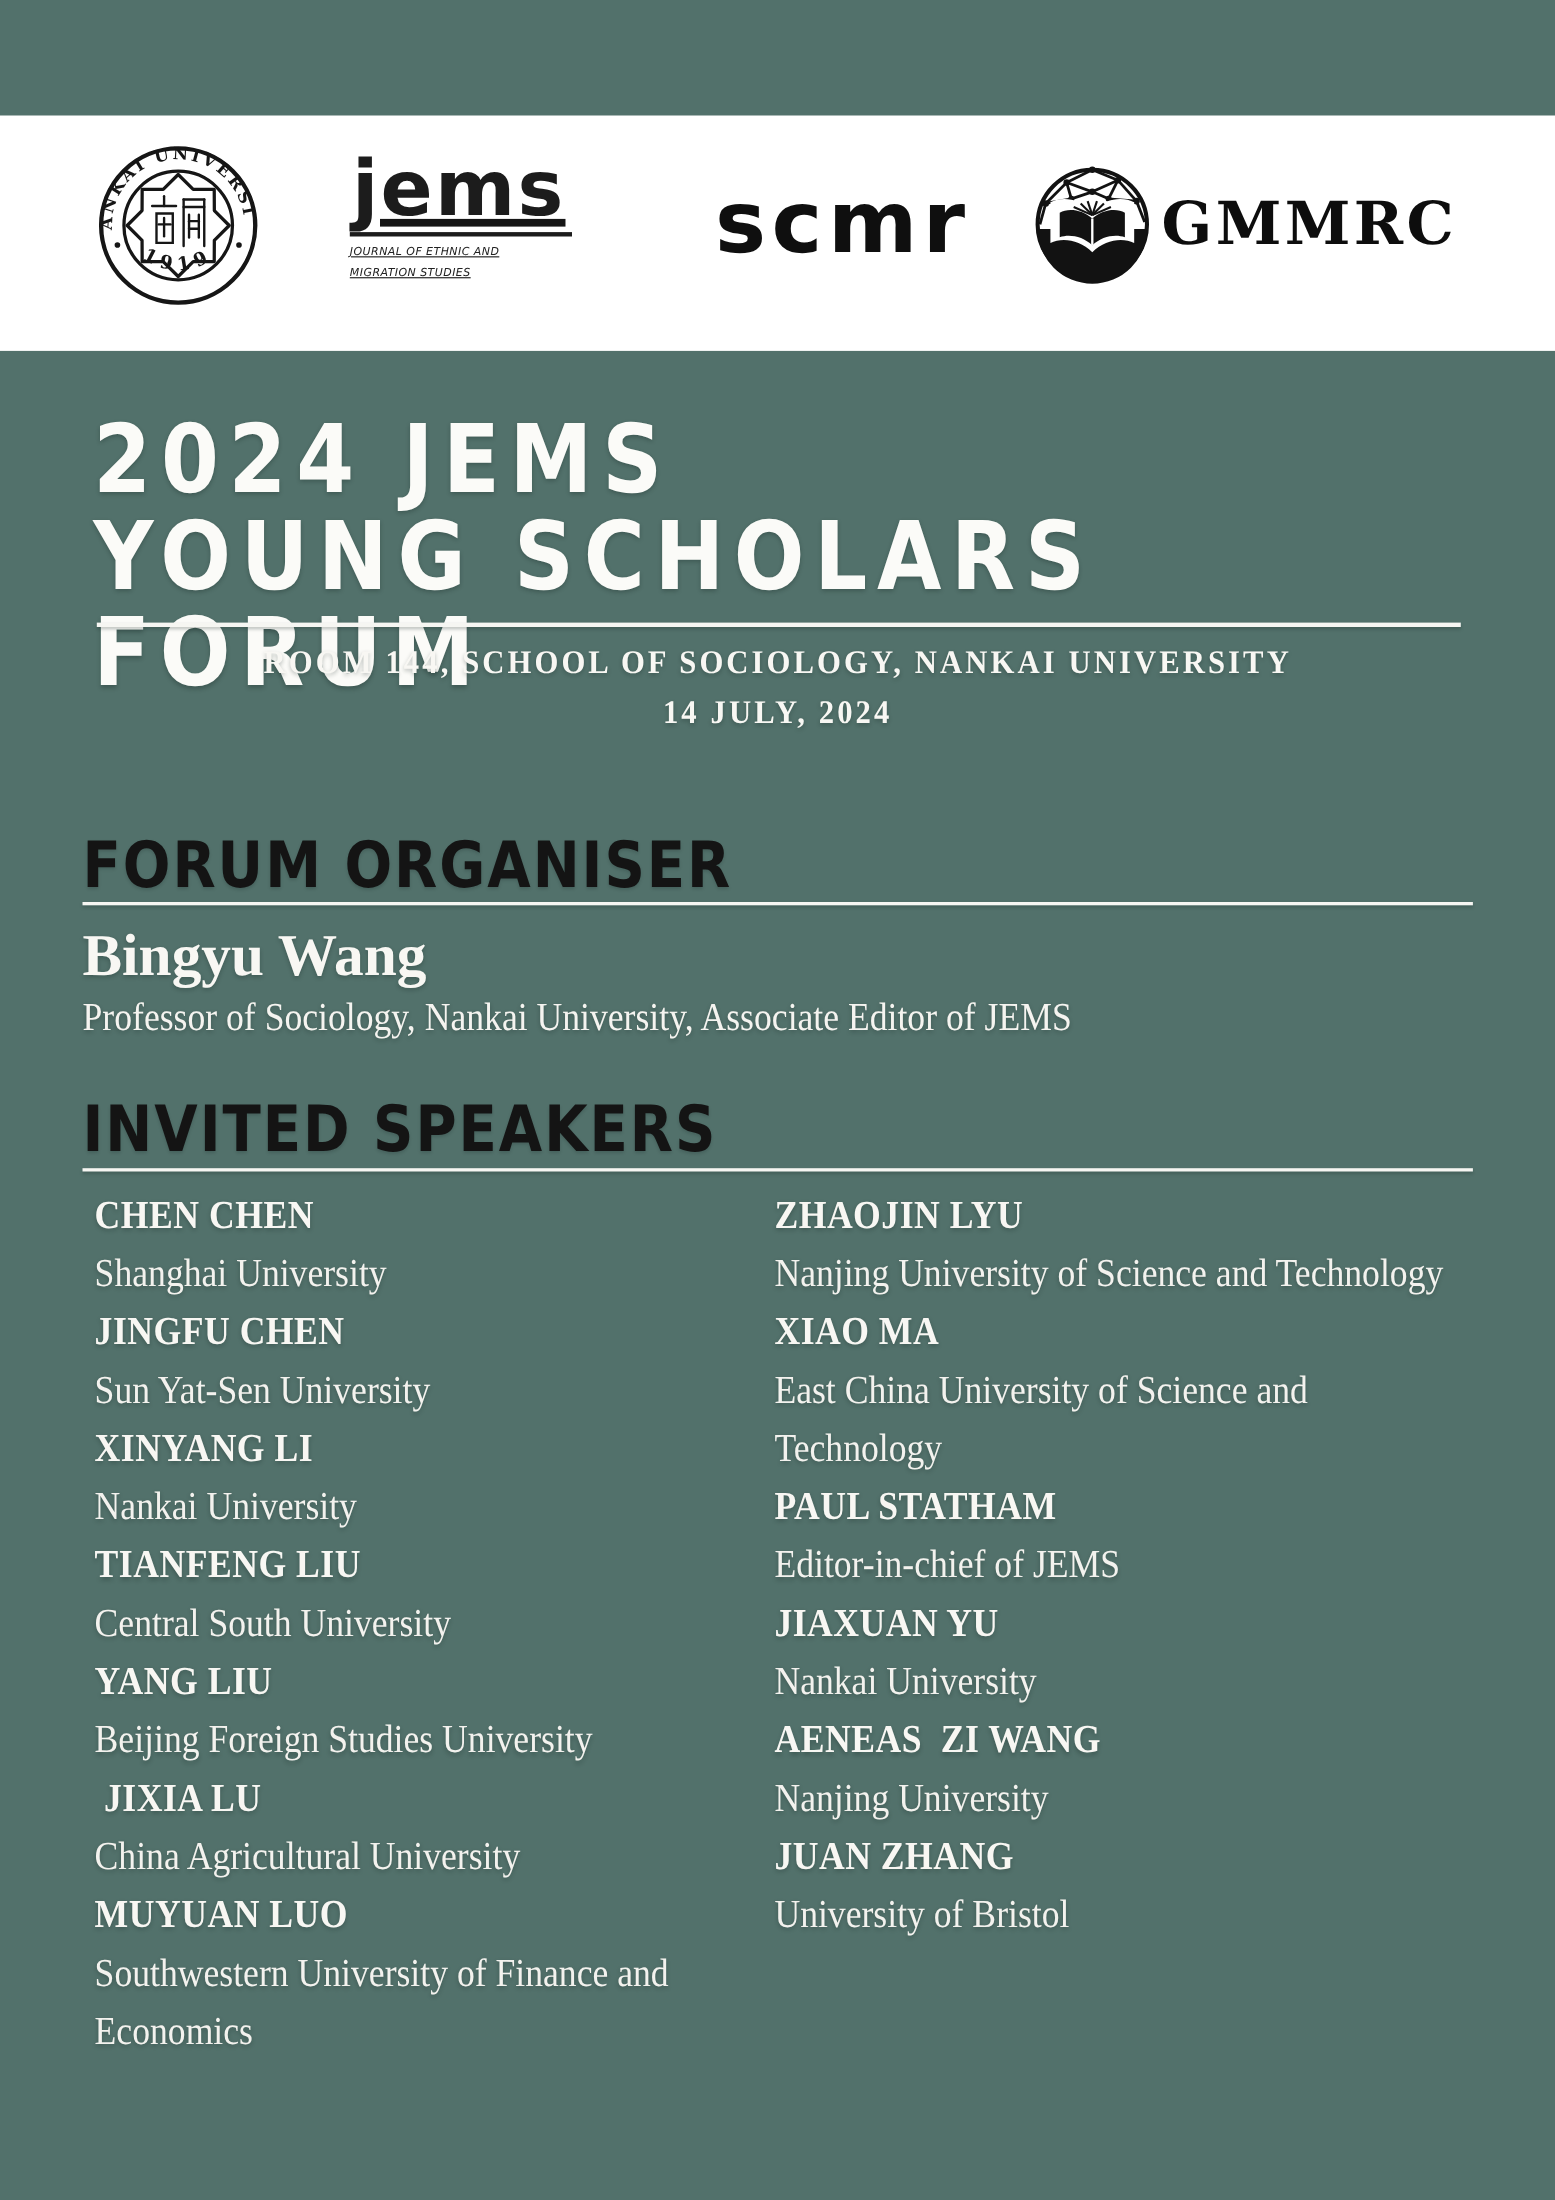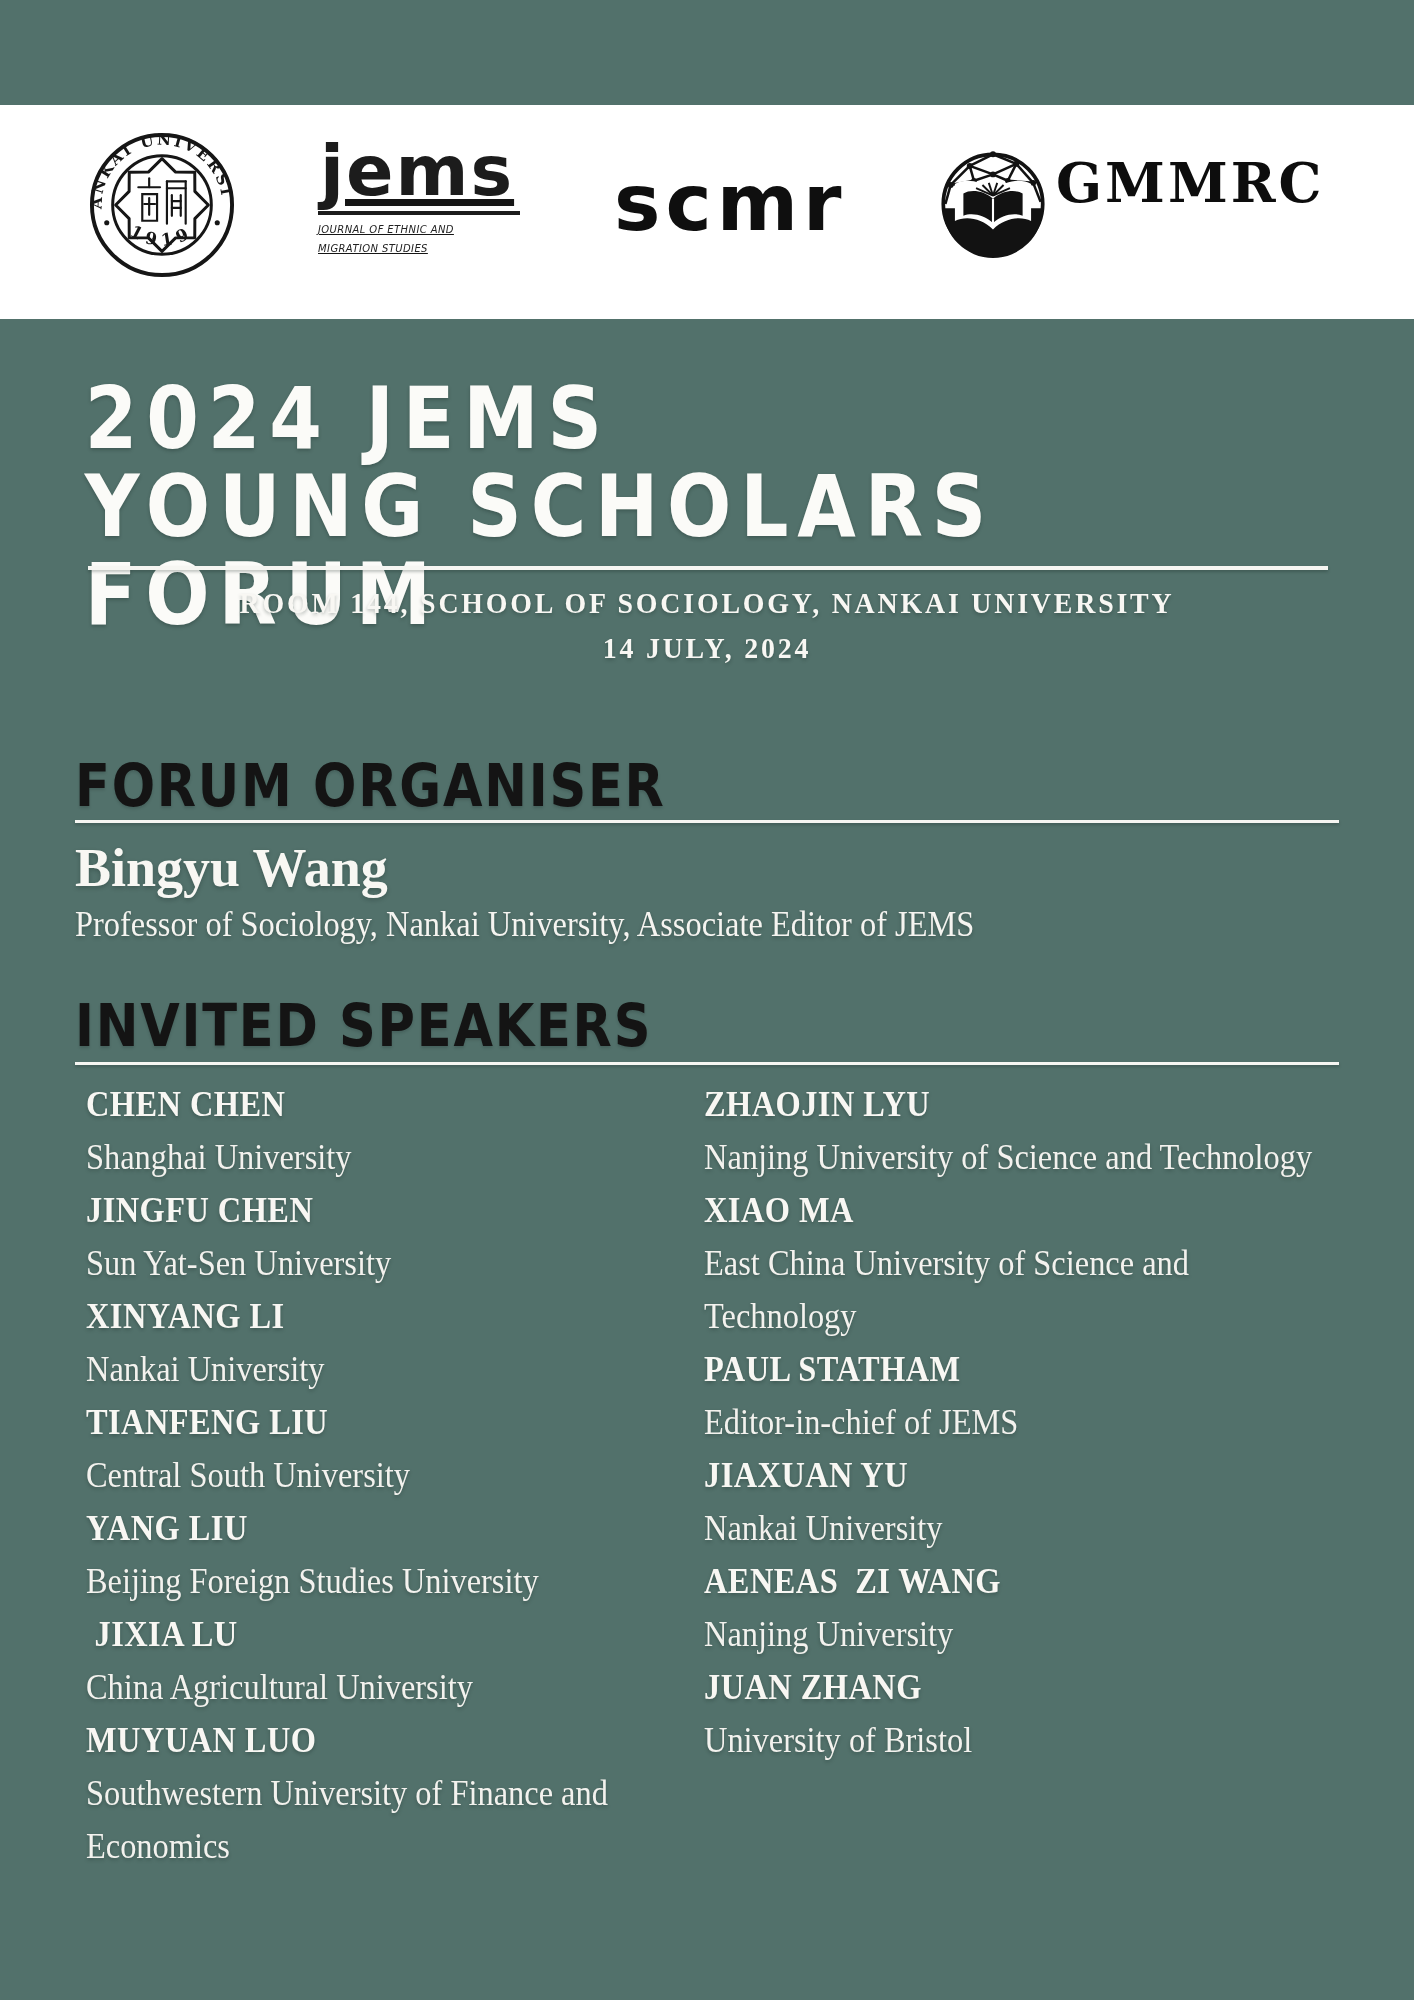--- a/index.html
+++ b/index.html
@@ -8,25 +8,25 @@
           font-family:"Liberation Serif", serif;}
   
   .logo-band{position:absolute;left:0;top:105px;width:1414px;height:214px;background:#ffffff;}
   .logo{position:absolute;color:#161616;}
   .seal{left:88px;top:26px;}
   .jems{left:318px;top:28px;text-decoration:underline;}
   .jems-word{font-family:"DejaVu Sans",sans-serif;font-weight:bold;font-size:70px;line-height:76px;
              letter-spacing:2px;color:#1c1c1c;border-bottom:4px solid #1c1c1c;padding:0 6px 2px 2px;width:fit-content;}
   .jems-sub{font-family:"DejaVu Sans",sans-serif;font-style:italic;font-size:10px;line-height:19px;
             color:#222;letter-spacing:.4px;margin-top:5px;}
-  .scmr{left:614px;top:58px;}
+  .scmr{left:650px;top:58px;}
   .scmr-word{font-family:"DejaVu Sans",sans-serif;font-weight:bold;font-size:78px;line-height:80px;
              letter-spacing:5px;color:#0f0f0f;}
   .gmmrc{left:938px;top:44px;display:flex;align-items:flex-start;}
-  .gmmrc-text{margin-left:8px;margin-top:6px;}
+  .gmmrc-text{margin-left:8px;margin-top:26px;}
   .gmmrc-word{font-family:"DejaVu Serif",serif;font-weight:bold;font-size:54px;line-height:56px;
               letter-spacing:3px;color:#0d0d0d;}
   .gmmrc-tag{font-family:"DejaVu Serif",serif;font-weight:bold;font-size:14.5px;line-height:18px;
              color:#111;margin-top:2px;}
   
   .shadowed{text-shadow:0 2px 4px rgba(15,30,26,.28);}
   .title-wrap{position:absolute;left:0;top:374px;width:1414px;text-align:left;}
   .title-line{font-family:"DejaVu Sans",sans-serif;font-weight:bold;font-size:86px;line-height:88px;
               color:#fbfbf8;letter-spacing:10px;transform:scaleX(0.88);transform-origin:50% 50%;}
   .rule{position:absolute;background:#f6f6f2;box-shadow:0 2px 3px rgba(15,30,26,.25);}

